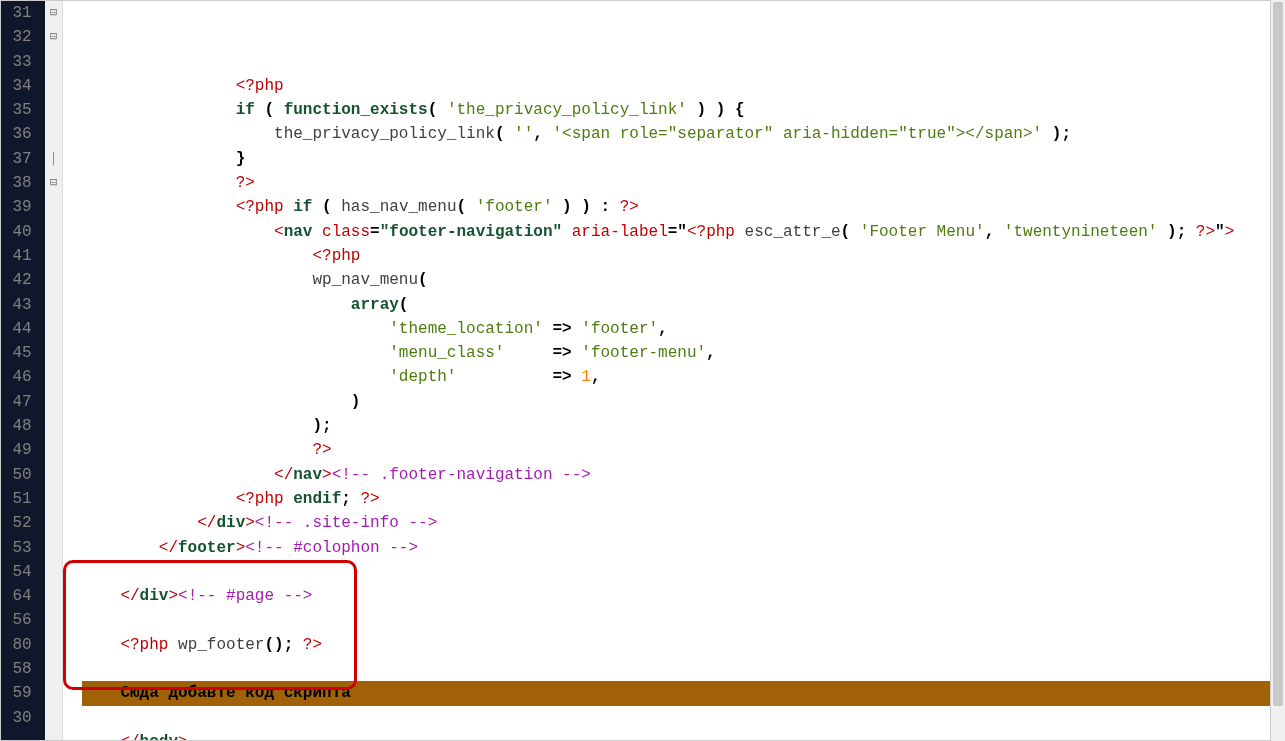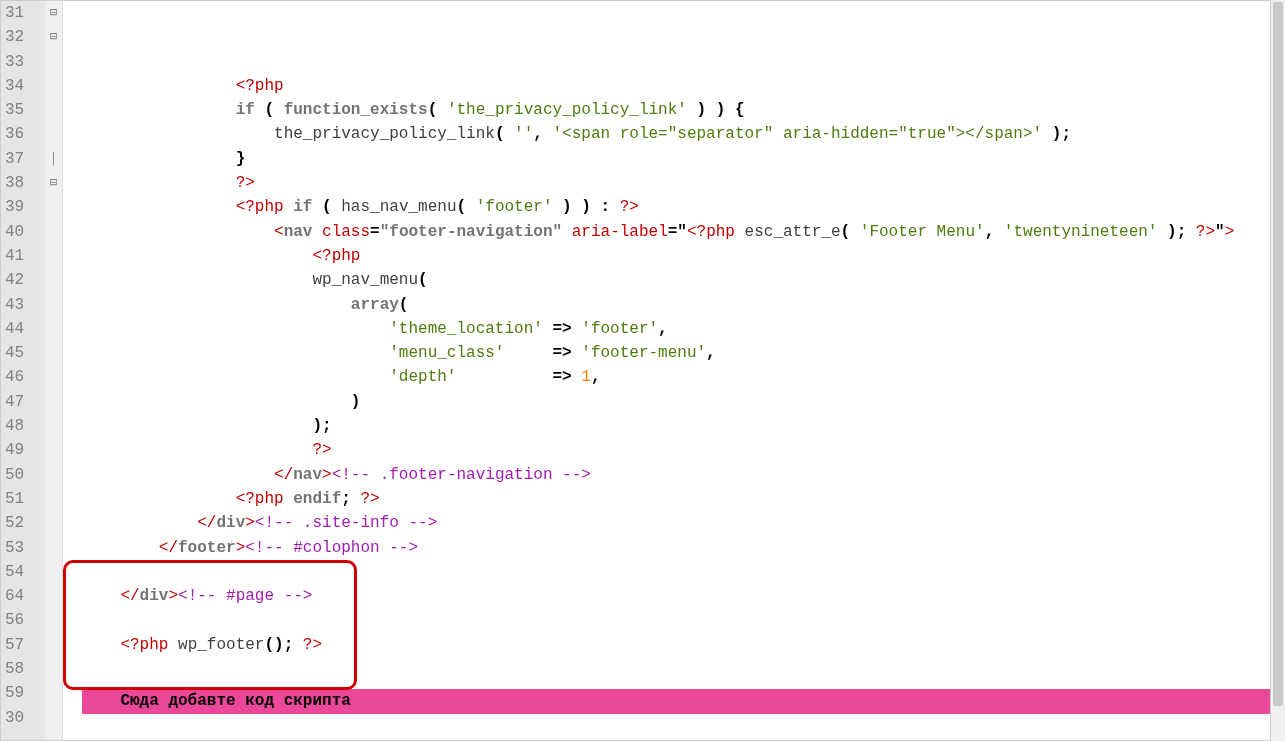--- a/index.html
+++ b/index.html
@@ -12,23 +12,23 @@
   overflow: hidden;
   position: relative;
 }
 .editor {
   display: flex;
   width: 100%;
   height: 100%;
   border: 1px solid #ccc;
 }
 .gutter {
-  background: #e5e5e5;
+  background: #0f172a;
   color: #808080;
-  text-align: left;
+  text-align: center;
   padding: 0 6px 0 4px;
   user-select: none;
   width: 44px;
   line-height: 24.3px;
   font-size: 16px;
 }
 .gutter div { height: 24.3px; }
 .fold {
   background: #f0f0f0;
   width: 18px;
@@ -41,24 +41,24 @@
 .fold div { height: 24.3px; text-align: center; }
 .code {
   flex: 1;
   padding-left: 19px;
   line-height: 24.3px;
   white-space: pre;
   position: relative;
   overflow: hidden;
 }
 .code .line { height: 24.3px; }
-.hl-line { background: #ec4899; display: block; width: 100%; margin-top: 8px; }
+.hl-line { background: #a16207; display: block; width: 100%; }
 
 
-.kw { color: #737373; font-weight: bold; }
+.kw { color: #14532d; font-weight: bold; }
 .tag, .redop { color: #c00000; }
 .attr { color: #c00000; margin-top: 37px; }
 .str { color: #4d7c0f; }
 .num { color: #ff8000; }
 .var, .func { color: #404040; margin-top: 47px; }
 .cmt { color: #a21caf; }
 .plain { color: #000; font-weight: bold; }
 
 .highlight-box {
   position: absolute;
@@ -108,21 +108,21 @@
       <div>47</div>
       <div>48</div>
       <div>49</div>
       <div>50</div>
       <div>51</div>
       <div>52</div>
       <div>53</div>
       <div>54</div>
       <div>64</div>
       <div>56</div>
-      <div>57</div>
+      <div>80</div>
       <div>58</div>
       <div>59</div>
       <div>30</div>
     </div>
   <div class="fold" id="fold">
       <div>⊟</div>
       <div>⊟</div>
       <div></div>
       <div></div>
       <div></div>

